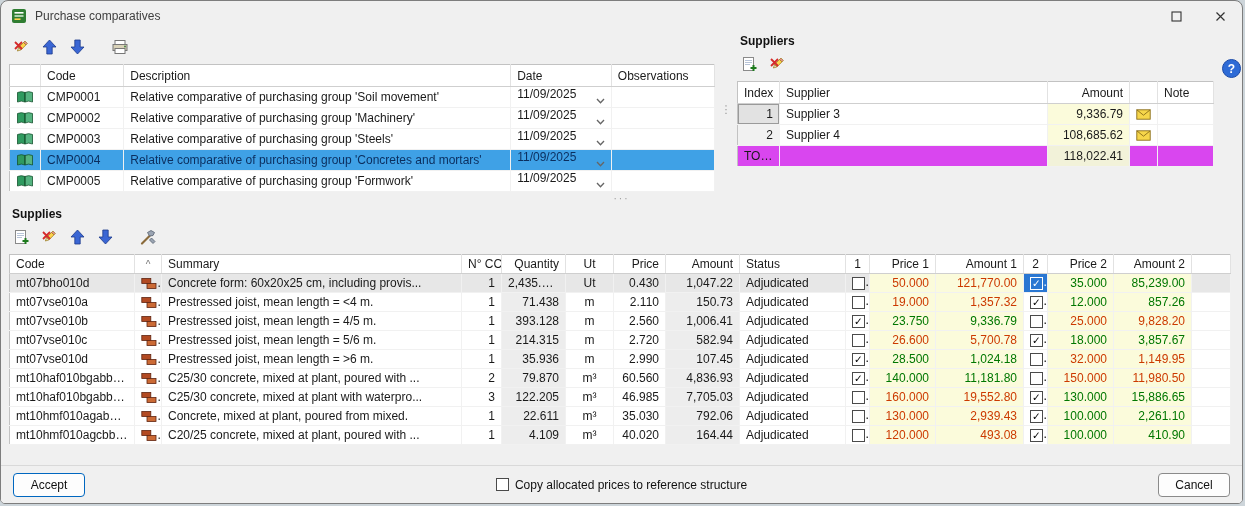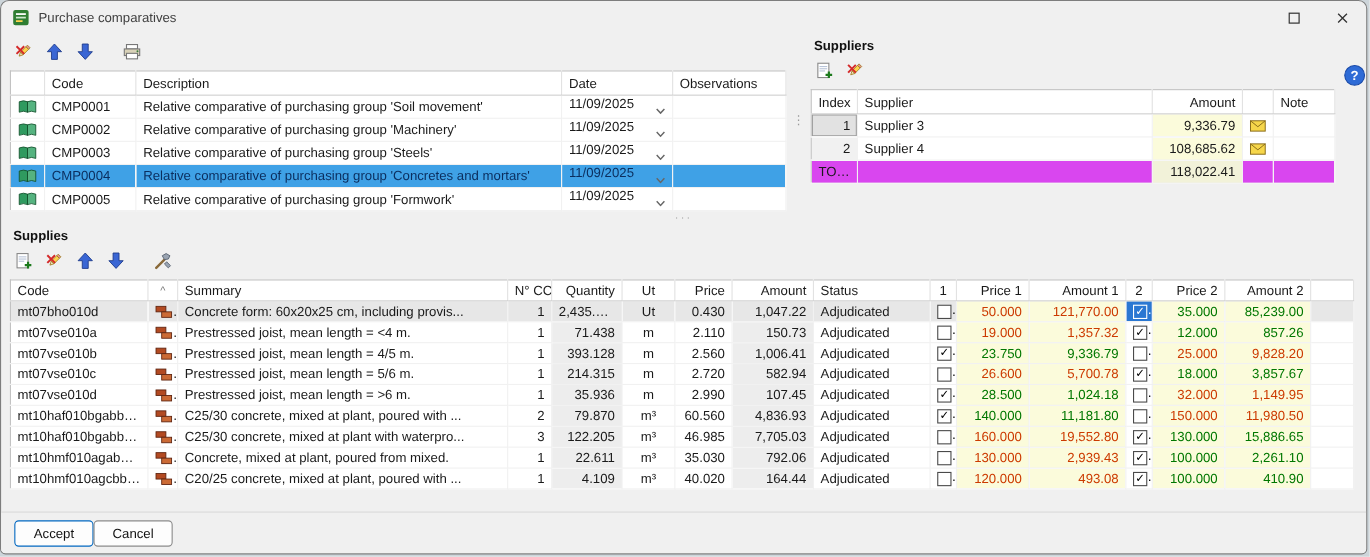--- a/index.html
+++ b/index.html
@@ -612,16 +612,20 @@
             <td class="num tint win">100.000</td>
             <td class="num tint win">410.90</td>
             <td></td>
           </tr>
         </tbody>
     </table>
   </div>
 
   <div class="footer">
     <button class="btn accept">Accept</button>
+    <label class="copy-wrap">
+      <span class="cb"></span>
+      <span>Copy allocated prices to reference structure</span>
+    </label>
     <button class="btn">Cancel</button>
   </div>
 
 </div>
 
 </body></html>

